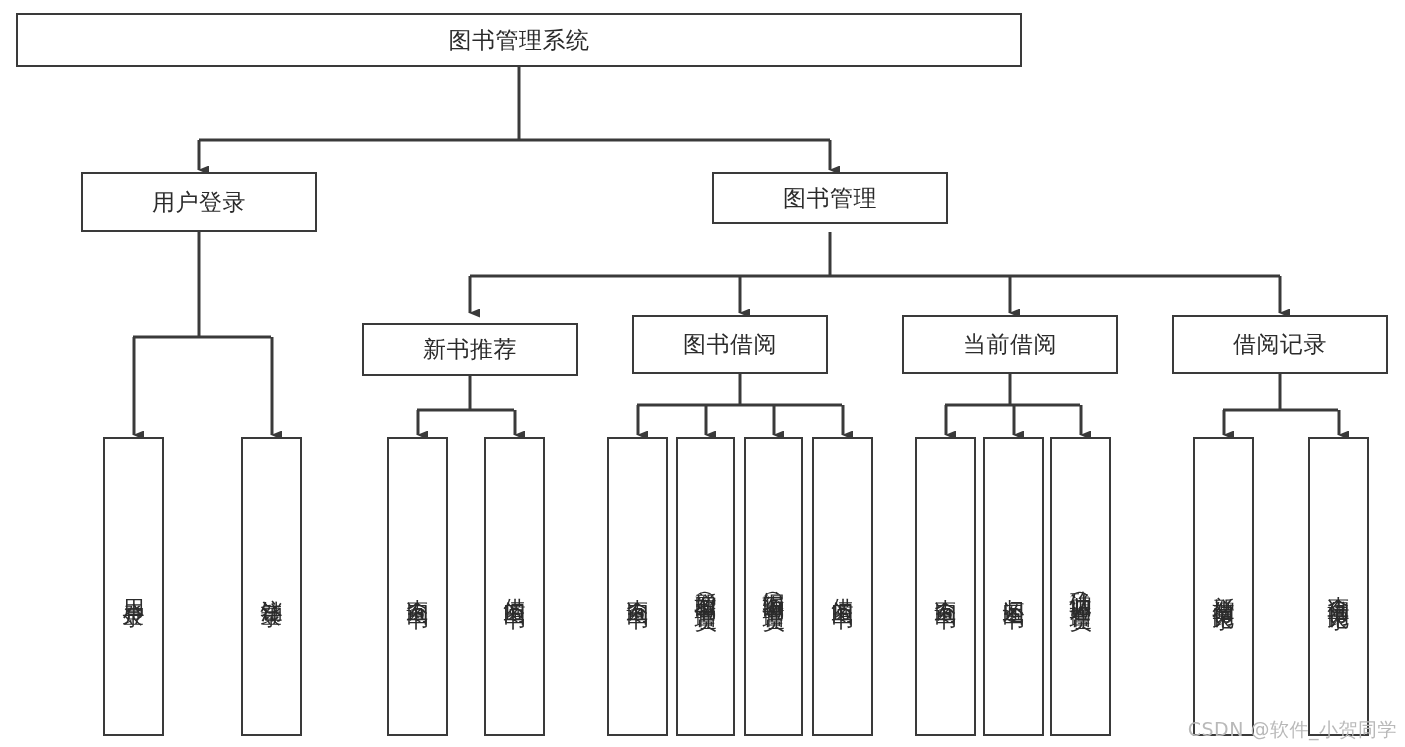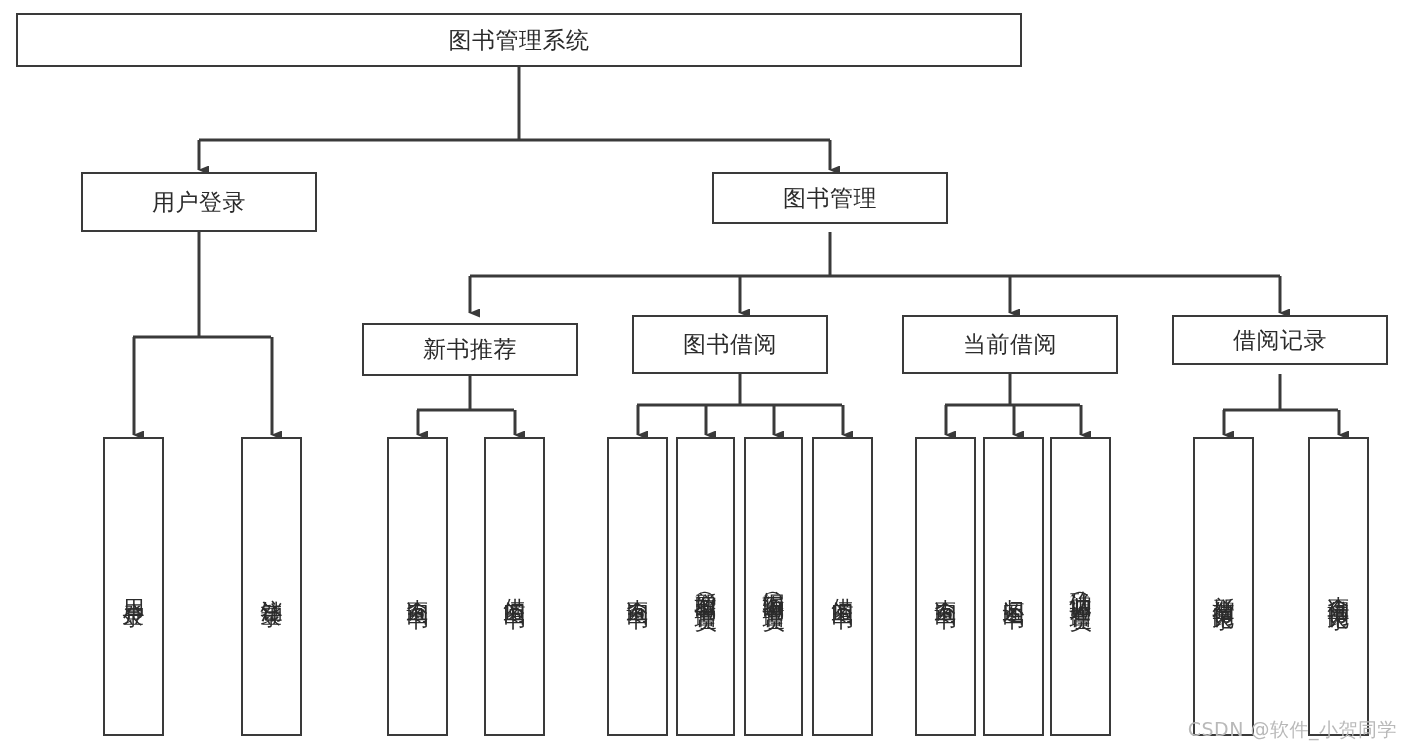--- a/index.html
+++ b/index.html
@@ -128,21 +128,21 @@
 
   <div class="node-box horizontal" style="left:362px; top:315px; width:216px; height:53px;margin-top:8px;">
     <span class="node-label">新书推荐</span>
   </div>
   <div class="node-box horizontal" style="left:632px; top:315px; width:196px; height:59px;">
     <span class="node-label">图书借阅</span>
   </div>
   <div class="node-box horizontal" style="left:902px; top:315px; width:216px; height:59px;">
     <span class="node-label">当前借阅</span>
   </div>
-  <div class="node-box horizontal" style="left:1172px; top:315px; width:216px; height:50px;">
+  <div class="node-box horizontal" style="left:1172px; top:315px; width:216px; height:59px;">
     <span class="node-label">借阅记录</span>
   </div>
 
   <div class="node-box vertical" style="left:103px; top:437px; width:61px; height:299px;">
     <span class="node-label">用户登录</span>
   </div>
   <div class="node-box vertical" style="left:241px; top:437px; width:61px; height:299px;">
     <span class="node-label">注销登录</span>
   </div>
 

